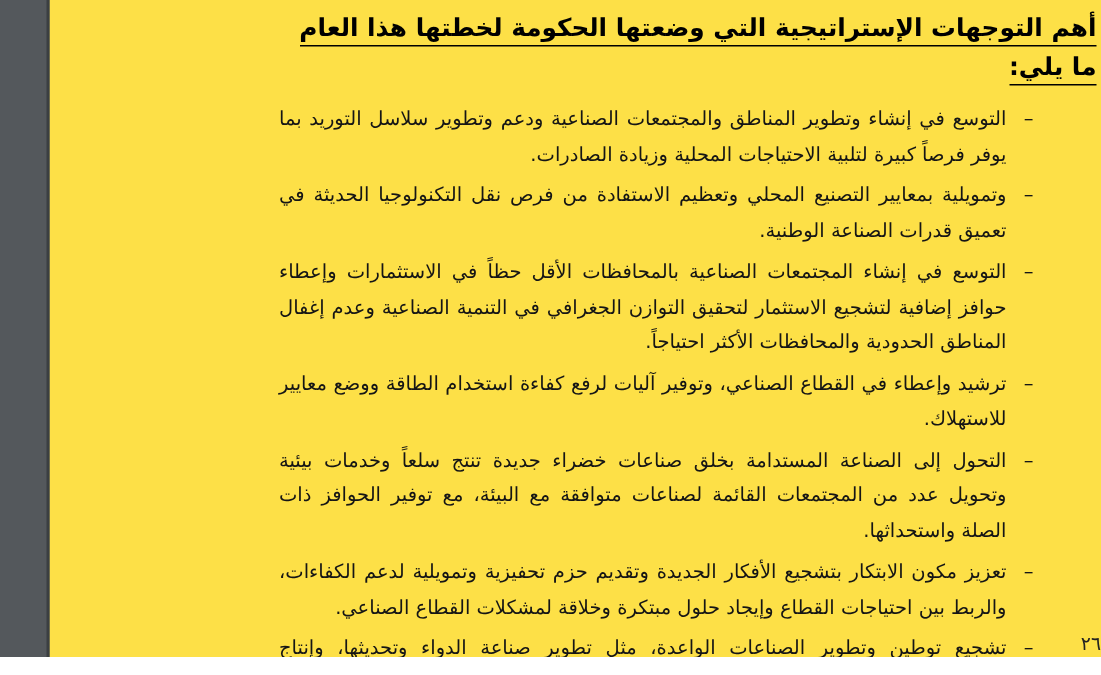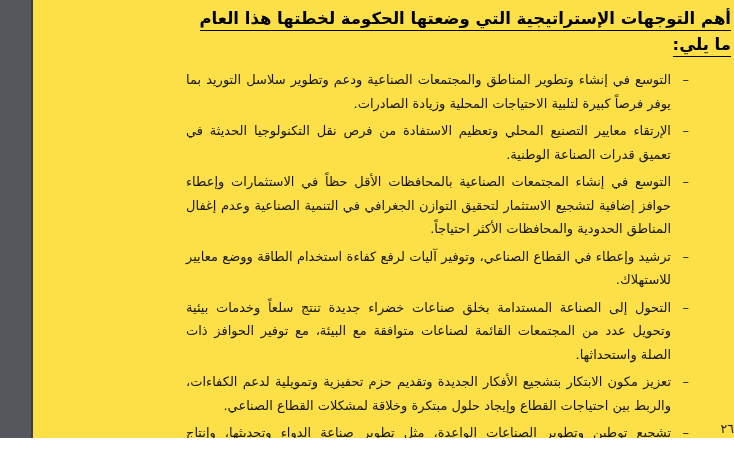--- a/index.html
+++ b/index.html
@@ -93,21 +93,21 @@
     </div>
 
     <ul class="bullets">
   <li class="bullet">
     <span class="marker">–</span>
     <span class="btext">التوسع في إنشاء وتطوير المناطق والمجتمعات الصناعية ودعم وتطوير سلاسل التوريد بما يوفر فرصاً كبيرة لتلبية الاحتياجات المحلية وزيادة الصادرات.</span>
   </li>
 
   <li class="bullet">
     <span class="marker">–</span>
-    <span class="btext">الإرتقاء معايير التصنيع المحلي وتعظيم الاستفادة من فرص نقل التكنولوجيا الحديثة في تعميق قدرات الصناعة الوطنية.</span>
+    <span class="btext">وتمويلية بمعايير التصنيع المحلي وتعظيم الاستفادة من فرص نقل التكنولوجيا الحديثة في تعميق قدرات الصناعة الوطنية.</span>
   </li>
 
   <li class="bullet">
     <span class="marker">–</span>
     <span class="btext">التوسع في إنشاء المجتمعات الصناعية بالمحافظات الأقل حظاً في الاستثمارات وإعطاء حوافز إضافية لتشجيع الاستثمار لتحقيق التوازن الجغرافي في التنمية الصناعية وعدم إغفال المناطق الحدودية والمحافظات الأكثر احتياجاً.</span>
   </li>
 
   <li class="bullet">
     <span class="marker">–</span>
     <span class="btext">ترشيد وإعطاء في القطاع الصناعي، وتوفير آليات لرفع كفاءة استخدام الطاقة ووضع معايير للاستهلاك.</span>

